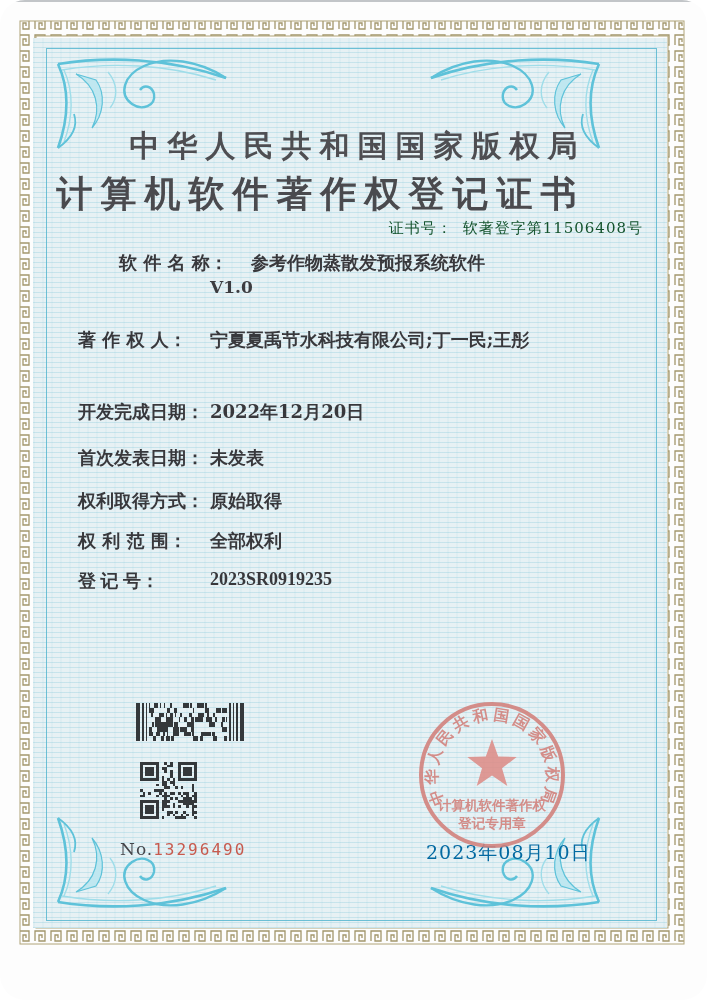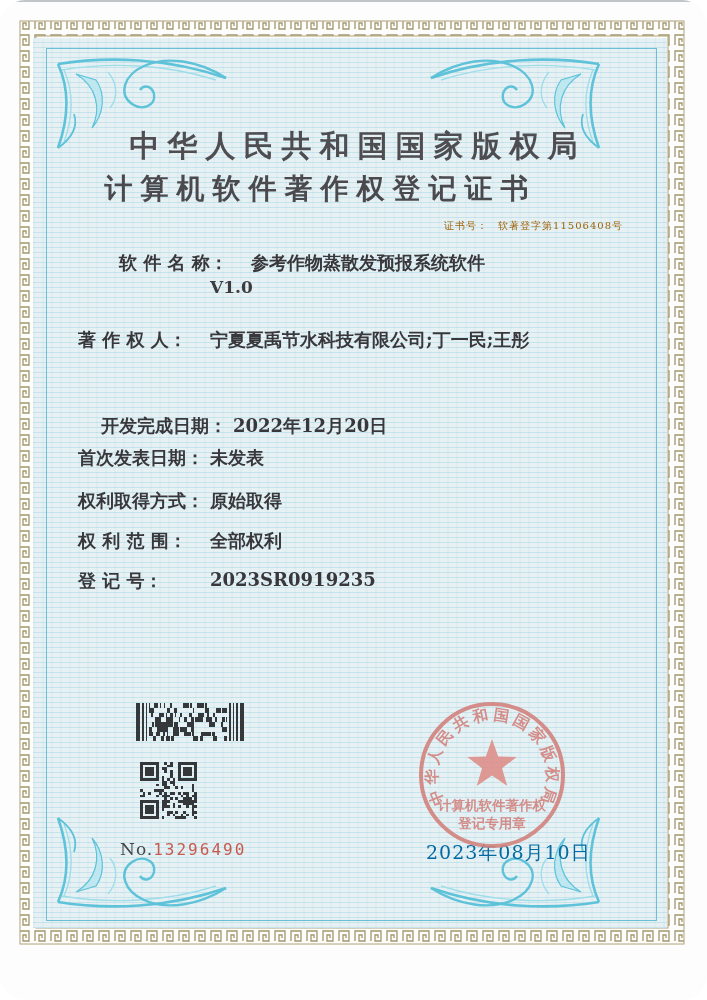--- a/index.html
+++ b/index.html
@@ -18,32 +18,32 @@
   }
   .inner-frame{position:absolute;left:46px;top:48px;width:609px;height:871px;border:1px solid rgba(86,182,207,.85);}
   .fl{position:absolute;width:180px;height:100px;overflow:visible;}
   .fl.tl{left:48px;top:50px;}
   .fl.tr{left:429px;top:50px;transform:scaleX(-1);}
   .fl.bl{left:48px;top:816px;transform:scaleY(-1);}
   .fl.br{left:429px;top:816px;transform:scale(-1,-1);}
   .authority{position:absolute;left:0;top:126px;width:707px;text-align:center;
     font-size:30px;font-weight:700;letter-spacing:8px;color:#4e4e52;text-indent:8px;}
   .cert-title{position:absolute;left:0;top:170px;width:633px;text-align:center;
-    font-size:28px;font-weight:700;letter-spacing:8px;color:#4a4a4e;text-indent:8px;}
-  .cert-no{position:absolute;right:84px;top:219px;font-size:10px;color:#a16207;letter-spacing:1px;}
+    font-size:36px;font-weight:700;letter-spacing:8px;color:#4a4a4e;text-indent:8px;}
+  .cert-no{position:absolute;right:64px;top:219px;font-size:15px;color:#14532d;letter-spacing:1px;}
   .cert-no .lbl{margin-right:10px;}
   .field{position:absolute;left:78px;font-size:18px;font-weight:700;color:#38383c;white-space:nowrap;}
   .field .fvalue{position:absolute;left:132px;white-space:nowrap;}
   .row1{top:251px;margin-left:41px;} .row1v2{position:absolute;left:210px;top:277px;font-size:17px;font-weight:700;}
   .row2{top:328px;}
-  .row3{top:414px;margin-left:23px;}
+  .row3{top:400px;}
   .row4{top:446px;}
   .row5{top:489px;}
   .row6{top:529px;}
-  .row7{top:569px;}
+  .row7{top:569px;font-family:Liberation Serif, serif;}
   .statement{position:absolute;left:80px;top:611px;width:566px;font-size:18px;line-height:39px;
     text-align:justify;text-indent:36px;color:#3a3a3e;}
   .barcode{position:absolute;left:136px;top:703px;width:108px;height:38px;}
   .qr{position:absolute;left:140px;top:762px;width:57px;height:57px;}
   .seal{position:absolute;left:414px;top:697px;width:156px;height:156px;opacity:.88;}
   .serial{position:absolute;left:120px;top:839px;font-size:17px;color:#45454a;letter-spacing:1px;}
   .serial .num{font-family:"DejaVu Sans Mono","Liberation Mono",monospace;color:#c75a4e;letter-spacing:2px;font-size:16px;}
   .issue-date{position:absolute;left:426px;top:840px;font-size:19px;color:#0369a1;letter-spacing:1px;}
   svg{display:block;}
 </style>

